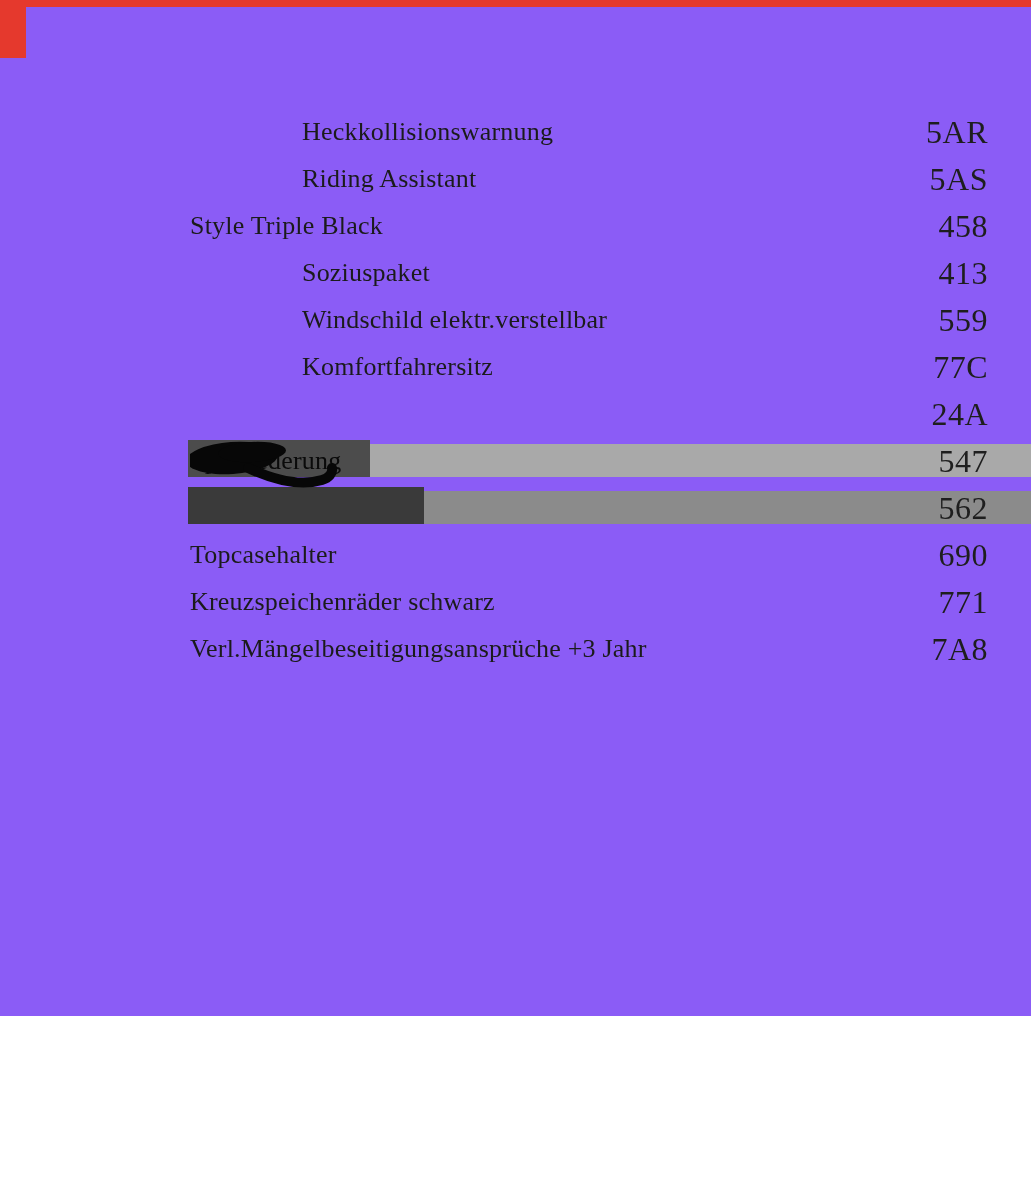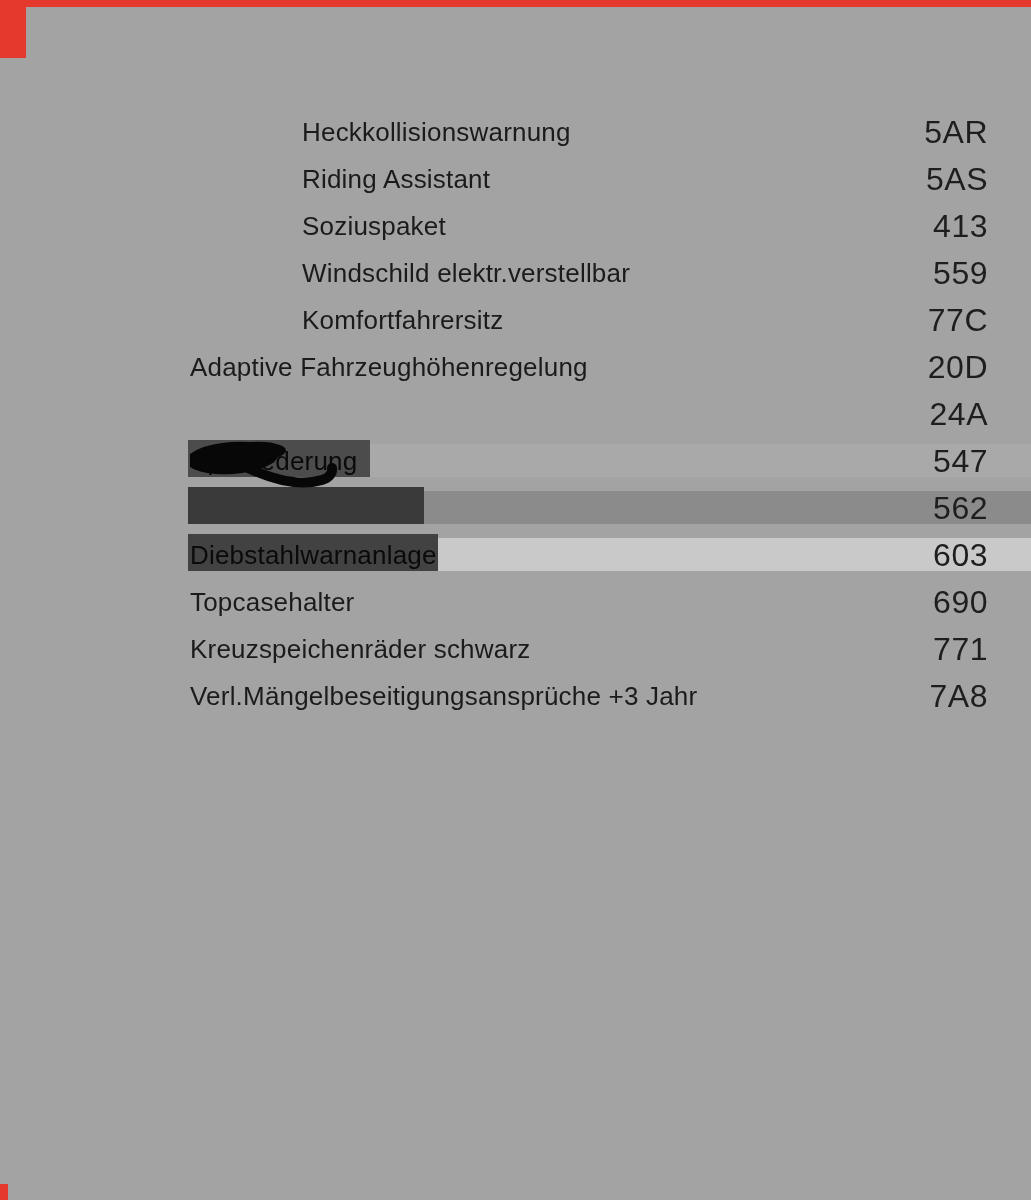--- a/index.html
+++ b/index.html
@@ -1,21 +1,21 @@
 <!DOCTYPE html>
 <html><head>
 <meta charset="utf-8">
 <style>
   html,body{margin:0;padding:0;background:#ffffff;}
   .page{
     position:relative;
-    width:1031px;height:1200px;
-    background:#a3a3a3;
+    width:1031px;height:1016px;
+    background:#8b5cf6;
     overflow:hidden;
-    font-family:Liberation Sans, sans-serif;
+    font-family:Liberation Serif, serif;
   }
   
   .mark{position:absolute;}
   .mark-top{left:0;top:0;width:1031px;height:7px;}
   .mark-left{left:0;top:0;width:26px;height:58px;}
   .mark-bottom{left:0;top:1184px;width:8px;height:16px;}
   
   .rows{position:absolute;left:0;top:108px;right:0;}
   .row{position:relative;height:47px;}
   .label{
@@ -47,42 +47,42 @@
     <span class="label">Heckkollisionswarnung</span>
     <span class="code">5AR</span>
 
   </div>
       <div class="row indent1">
 
     <span class="label">Riding Assistant</span>
     <span class="code">5AS</span>
 
   </div>
+      <div class="row">
+
+    <span class="label">Style Triple Black</span>
+    <span class="code">458</span>
+
+  </div>
       <div class="row indent1">
 
     <span class="label">Soziuspaket</span>
     <span class="code">413</span>
 
   </div>
       <div class="row indent1">
 
     <span class="label">Windschild elektr.verstellbar</span>
     <span class="code">559</span>
 
   </div>
       <div class="row indent1">
 
     <span class="label">Komfortfahrersitz</span>
     <span class="code">77C</span>
-
-  </div>
-      <div class="row">
-
-    <span class="label">Adaptive Fahrzeughöhenregelung</span>
-    <span class="code">20D</span>
 
   </div>
       <div class="row">
 
     <span class="code">24A</span>
 
   </div>
       <div class="row highlighted">
     <div class="hl-bar" style="display: block; background: rgb(169, 169, 169);"></div>
     <div class="hl-box" style="display: block; background: rgb(76, 76, 76); width: 182px;"></div>
@@ -93,27 +93,20 @@
       <ellipse cx="62" cy="14" rx="34" ry="10" transform="rotate(-3 62 14)" fill="#070707"></ellipse>
       <path d="M58,30 C86,43 112,48 132,42 C139,40 143,35 142,30" fill="none" stroke-width="10" stroke-linecap="round" stroke="#070707"></path>
     </svg>
   </div>
       <div class="row highlighted">
     <div class="hl-bar" style="display: block; background: rgb(139, 139, 139);"></div>
     <div class="hl-box" style="display: block; background: rgb(58, 58, 58); width: 236px;"></div>
     <span class="code">562</span>
 
   </div>
-      <div class="row highlighted">
-    <div class="hl-bar" style="display: block; background: rgb(201, 201, 201);"></div>
-    <div class="hl-box" style="display: block; background: rgb(66, 66, 66); width: 250px;"></div>
-    <span class="label">Diebstahlwarnanlage</span>
-    <span class="code">603</span>
-
-  </div>
       <div class="row">
 
     <span class="label">Topcasehalter</span>
     <span class="code">690</span>
 
   </div>
       <div class="row">
 
     <span class="label">Kreuzspeichenräder schwarz</span>
     <span class="code">771</span>

